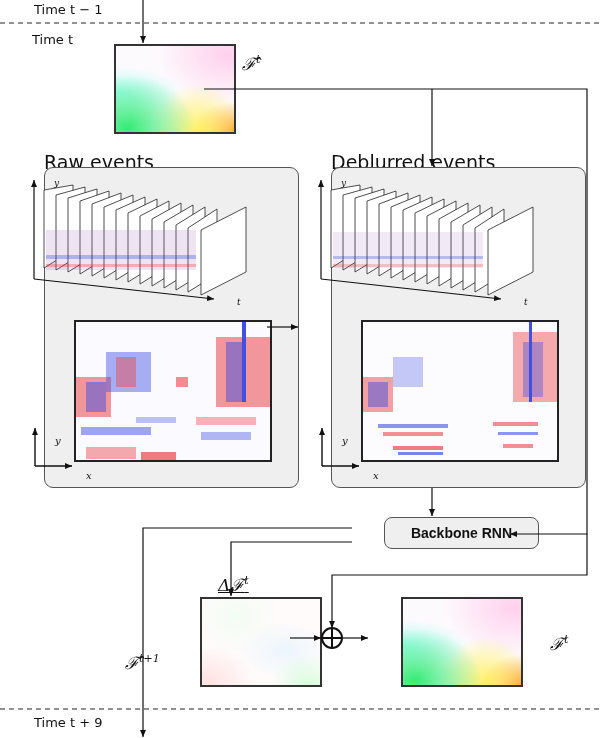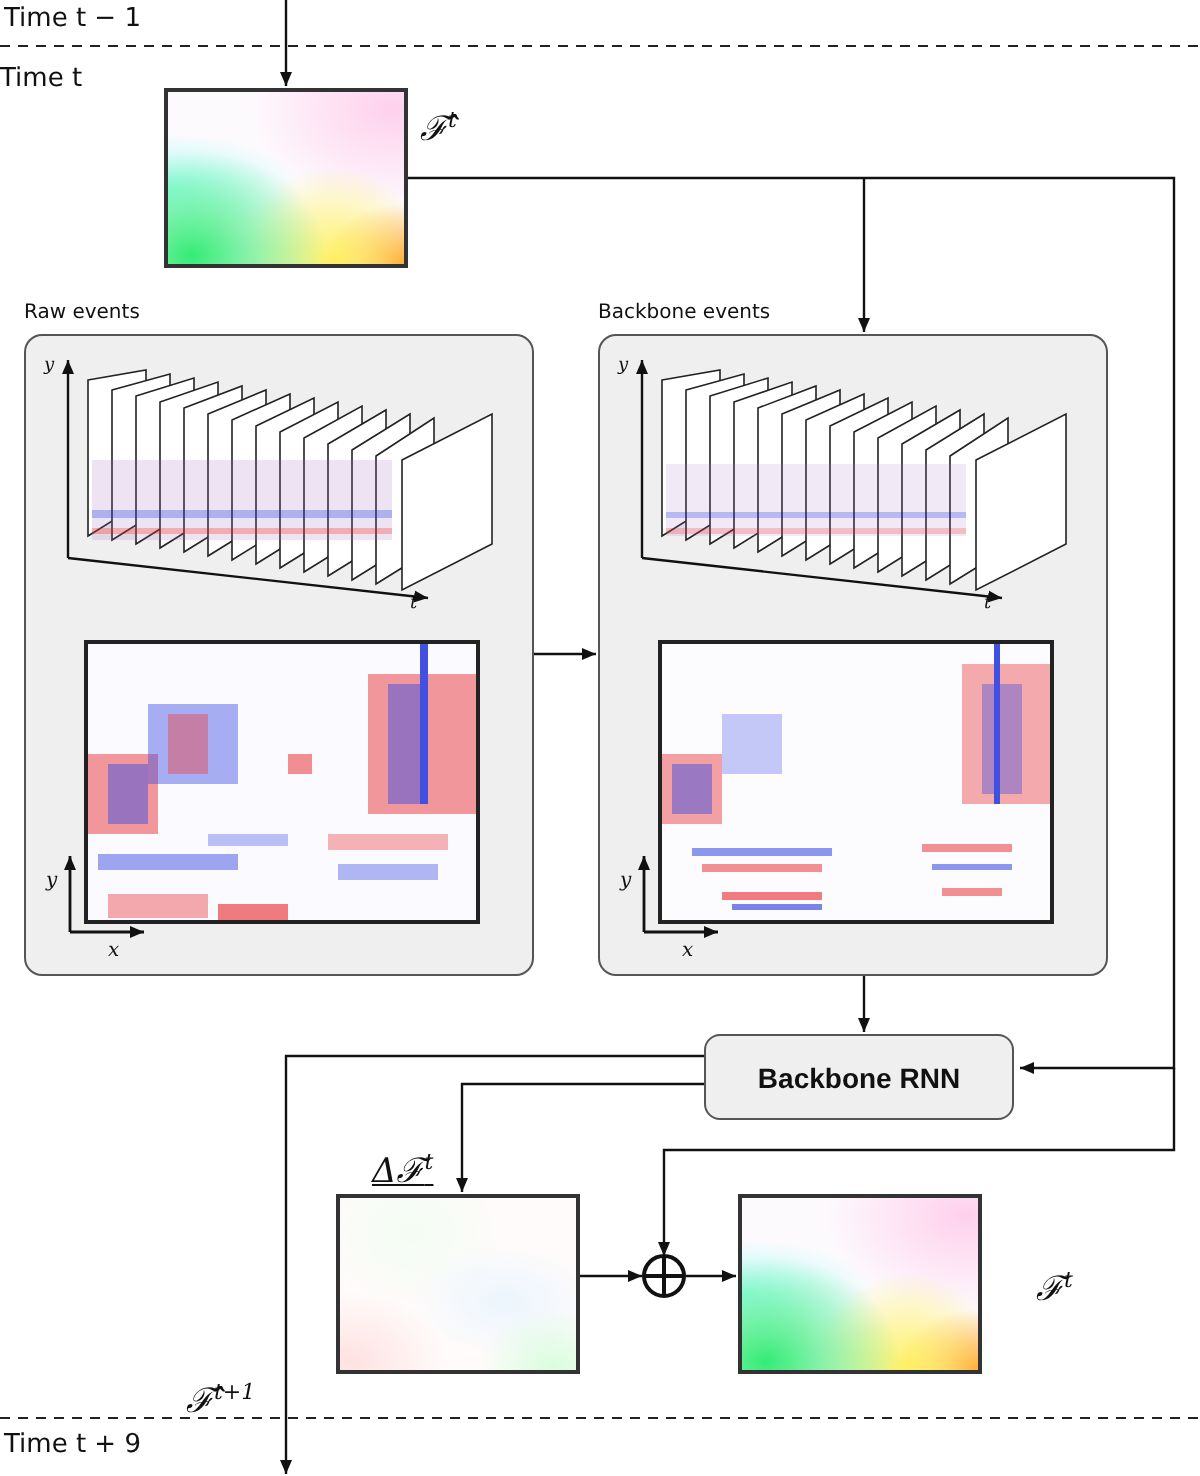--- a/index.html
+++ b/index.html
@@ -1,21 +1,21 @@
 <!DOCTYPE html>
 <html><head>
 <meta charset="utf-8">
 <style>
   html, body { margin: 0; padding: 0; background: #ffffff; }
   body { width: 600px; height: 738px; position: relative; overflow: hidden;
          font-family: "DejaVu Sans", sans-serif; color: #111; }
-  .abs { position: absolute; }
+  .abs { position: absolute; margin-left: 32px; }
   .time-label { font-size: 13px; }
   .math { font-family: "DejaVu Serif", serif; font-style: italic; }
-  .section-label { font-size: 10px; }
+  .section-label { font-size: 19px; }
   .panel { background: #efefef; border: 1px solid #555; border-radius: 9px; box-sizing: border-box; }
   .flow { border: 2px solid #333; box-sizing: border-box; }
   .flow-est {
     background:
       radial-gradient(ellipse at 10% 95%, rgba(40,235,110,0.95) 0%, rgba(40,235,110,0) 45%),
       radial-gradient(ellipse at 70% 100%, rgba(255,240,80,0.9) 0%, rgba(255,240,80,0) 40%),
       radial-gradient(ellipse at 100% 100%, rgba(255,150,40,0.95) 0%, rgba(255,150,40,0) 25%),
       radial-gradient(ellipse at 0% 55%, rgba(120,255,240,0.6) 0%, rgba(120,255,240,0) 40%),
       radial-gradient(ellipse at 95% 10%, rgba(255,190,230,0.7) 0%, rgba(255,190,230,0) 45%),
       #fdfafd;
@@ -46,21 +46,21 @@
 <div class="abs time-label" style="left:2px; top:715px;">Time t + 9</div>
 
 <div class="abs flow flow-est" style="left:82px; top:44px; width:122px; height:90px;"></div>
 <div class="abs math" style="left:210px; top:52px; font-size:17px;">
   <span>ℱ̂</span><sup style="font-size:11px;">t</sup>
 </div>
 
 <div class="abs section-label" style="left:12px; top:151px;">Raw events</div>
 <div class="abs panel" style="left:12px; top:167px; width:255px; height:321px;"></div>
 
-<div class="abs section-label" style="left:299px; top:151px;">Backbone events</div>
+<div class="abs section-label" style="left:299px; top:151px;">Deblurred events</div>
 <div class="abs panel" style="left:299px; top:167px; width:255px; height:321px;"></div>
 
 <div class="abs event-img" style="left:42px; top:320px; width:198px; height:142px;">
   <svg width="198" height="142" viewBox="0 0 198 142">
     <rect width="198" height="142" fill="#fafaff"></rect>
     <g opacity="0.85">
       <rect x="0" y="55" width="35" height="40" fill="#e8262a" opacity="0.55"></rect>
       <rect x="10" y="60" width="20" height="30" fill="#2233dd" opacity="0.5"></rect>
       <rect x="30" y="30" width="45" height="40" fill="#2233dd" opacity="0.45"></rect>
       <rect x="40" y="35" width="20" height="30" fill="#e8262a" opacity="0.45"></rect>
@@ -91,33 +91,33 @@
       <rect x="20" y="110" width="60" height="4" fill="#e8262a" opacity="0.6"></rect>
       <rect x="30" y="124" width="50" height="4" fill="#e8262a" opacity="0.7"></rect>
       <rect x="35" y="130" width="45" height="3" fill="#2233dd" opacity="0.7"></rect>
       <rect x="130" y="100" width="45" height="4" fill="#e8262a" opacity="0.6"></rect>
       <rect x="135" y="110" width="40" height="3" fill="#2233dd" opacity="0.6"></rect>
       <rect x="140" y="122" width="30" height="4" fill="#e8262a" opacity="0.6"></rect>
     </g>
   </svg>
 </div>
 
-<div class="abs rnn" style="left:352px; top:517px; width:155px; height:43px;">Backbone RNN</div>
+<div class="abs rnn" style="left:352px; top:517px; width:155px; height:32px;">Backbone RNN</div>
 
 <div class="abs math" style="left:186px; top:573px; font-size:17px;text-decoration:underline;">
   <span>Δℱ</span><sup style="font-size:11px;">t</sup>
 </div>
 <div class="abs flow flow-delta" style="left:168px; top:597px; width:122px; height:90px;"></div>
 
 <div class="abs flow flow-est" style="left:369px; top:597px; width:122px; height:90px;"></div>
 <div class="abs math" style="left:518px; top:632px; font-size:17px;">
   <span>ℱ</span><sup style="font-size:11px;">t</sup>
 </div>
 
-<div class="abs math" style="left:93px; top:688px; font-size:17px;">
+<div class="abs math" style="left:93px; top:651px; font-size:17px;">
   <span>ℱ̂</span><sup style="font-size:11px;">t+1</sup>
 </div>
 
 <svg class="overlay" width="600" height="738" viewBox="0 0 600 738">
   <defs>
     <marker id="ah" markerWidth="8" markerHeight="8" refX="7" refY="4" orient="auto" markerUnits="userSpaceOnUse">
       <path d="M0,1 L7,4 L0,7 Z" fill="#111"></path>
     </marker>
   </defs>
 

